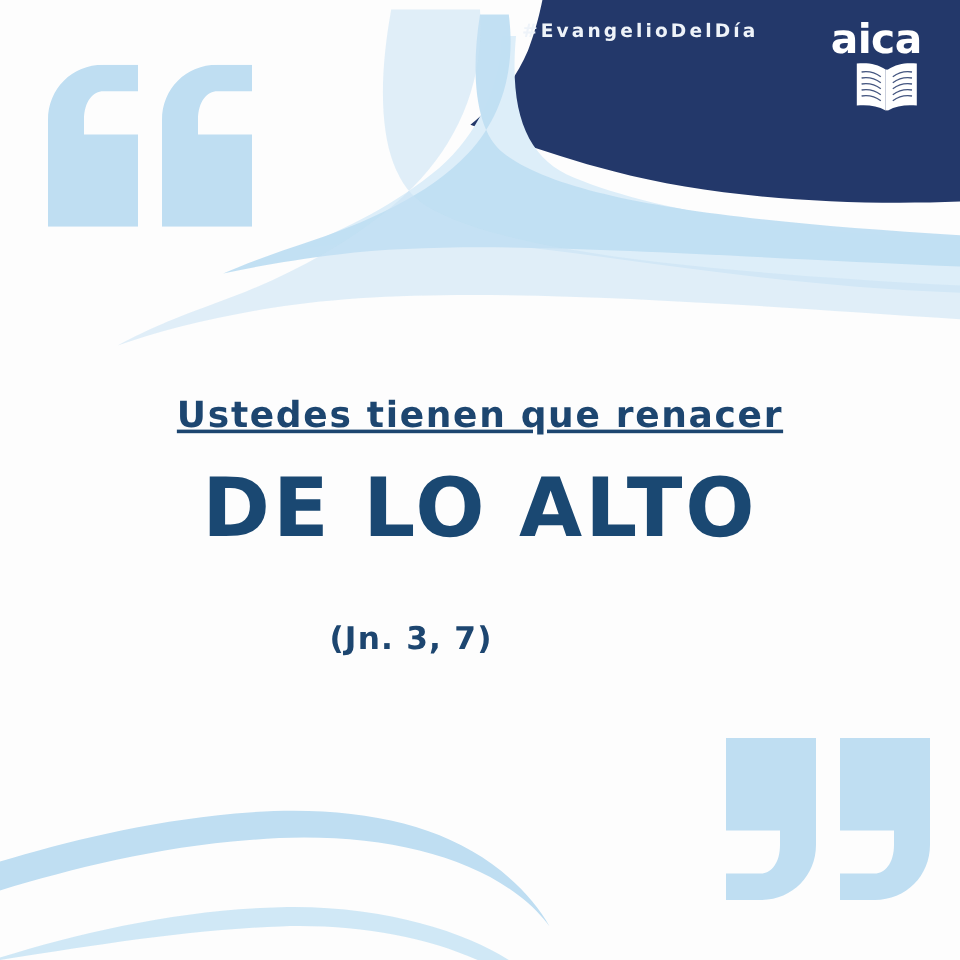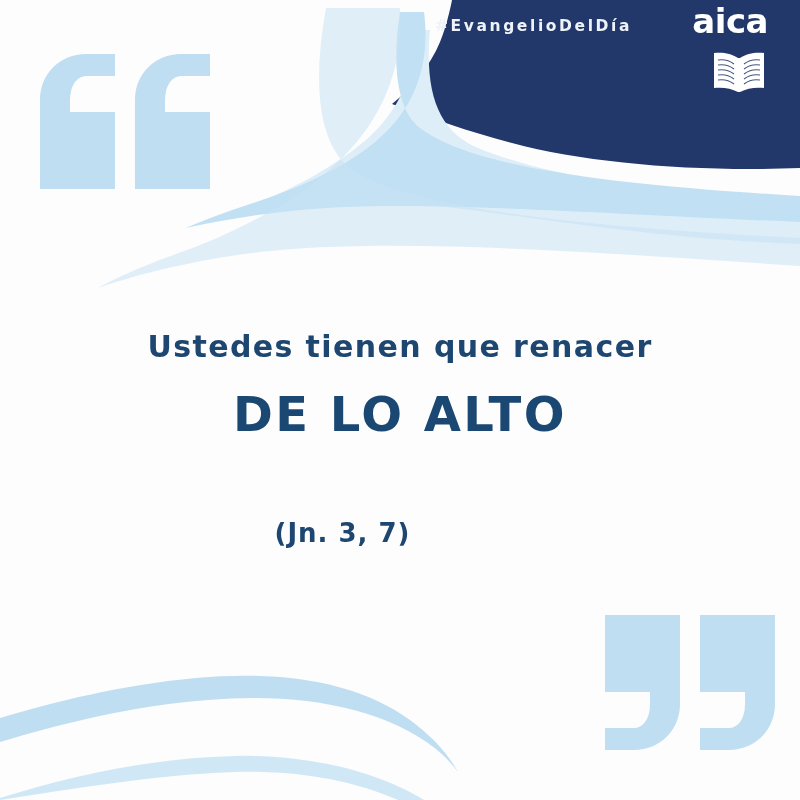--- a/index.html
+++ b/index.html
@@ -43,21 +43,21 @@
     font-family: "DejaVu Sans", sans-serif;
     font-size: 15.5px;
     font-weight: 700;
     letter-spacing: 2.6px;
     white-space: nowrap;
   }
 
   #brand-logo {
     position: absolute;
     right: 32px;
-    top: 4px;
+    top: 16px;
     color: #ffffff;
     font-family: "DejaVu Sans", sans-serif;
     font-size: 34px;
     font-weight: 700;
     letter-spacing: -0.5px;
     line-height: 1;
   }
 
   #book-icon {
     position: absolute;
@@ -95,26 +95,27 @@
 
   #quote-subtitle {
     color: #1d4670;
     font-family: "DejaVu Sans", sans-serif;
     font-size: 30px;
     font-weight: 700;
     letter-spacing: 1.4px;
     line-height: 1.1;
     margin: 0;
     padding: 0 37px;
+    text-decoration: underline;
   }
 
   #quote-headline {
     color: #1a4872;
     font-family: "DejaVu Sans", sans-serif;
-    font-size: 48px;
+    font-size: 68px;
     font-weight: 700;
     letter-spacing: 2.5px;
     line-height: 1.05;
     margin: 26px 0 0 0;
     padding: 0 59px;
   }
 
   #quote-citation {
     position: absolute;
     left: 0;

